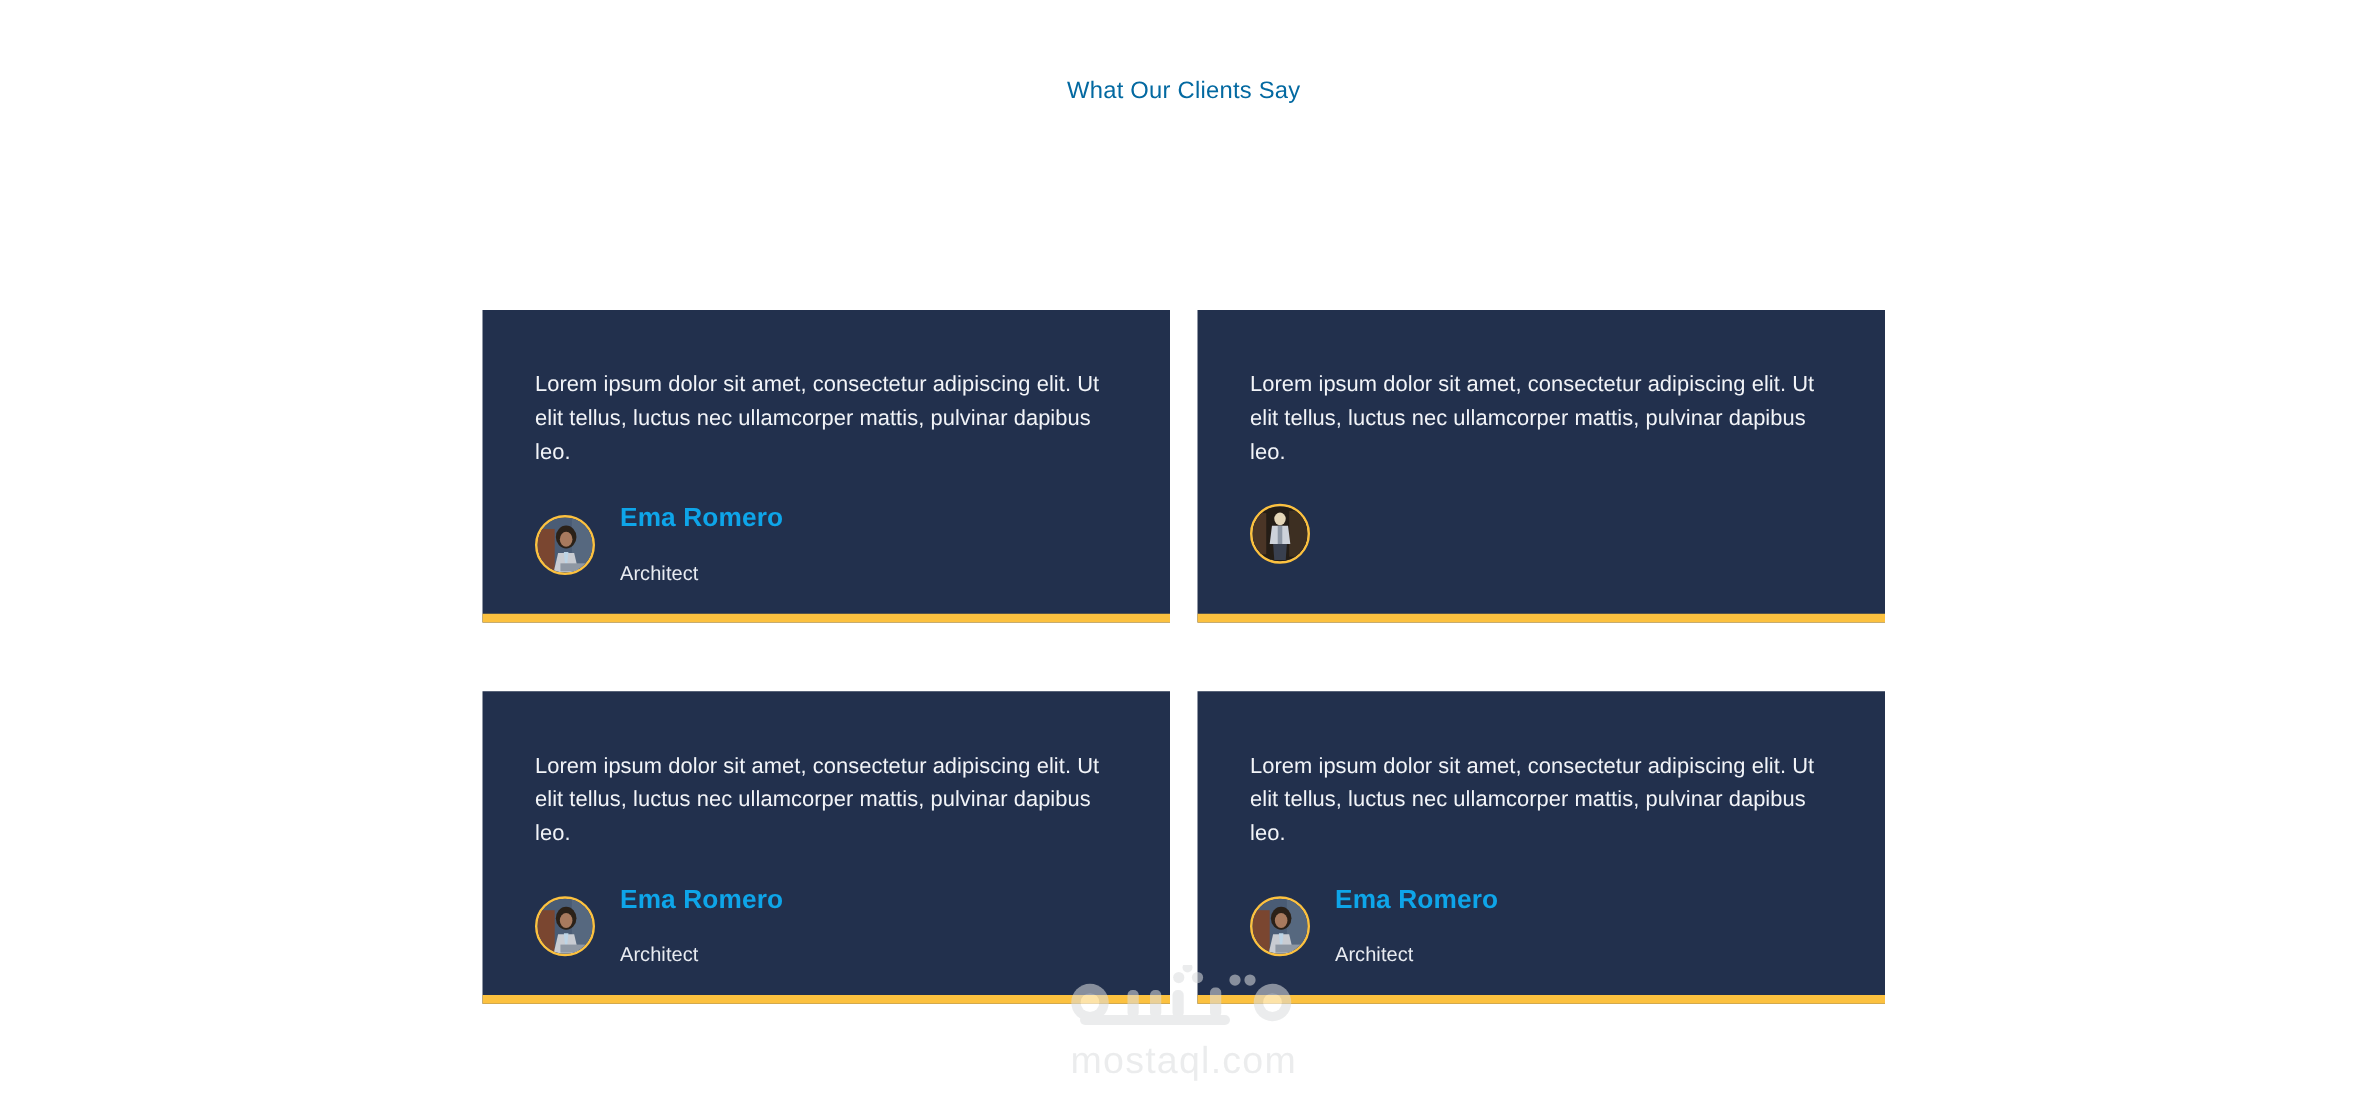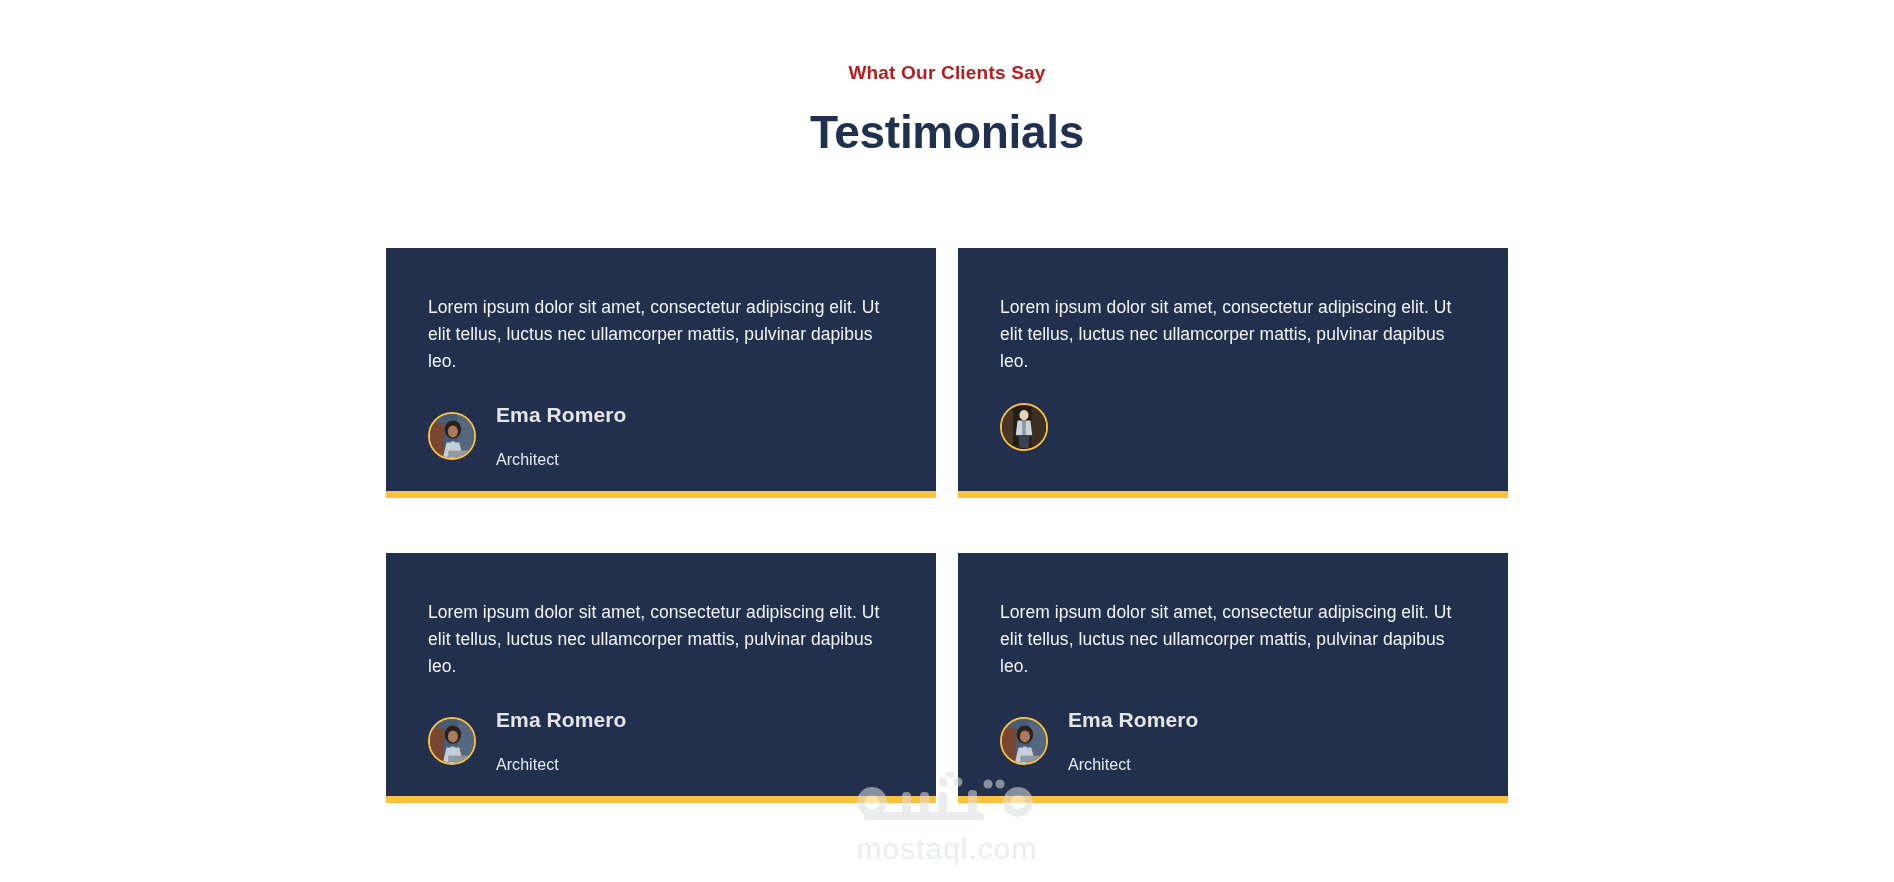--- a/index.html
+++ b/index.html
@@ -24,23 +24,23 @@
   
   .header {
     position: absolute;
     top: 62px;
     left: 0;
     width: 1894px;
     text-align: center;
   }
   .eyebrow {
     font-size: 19px;
-    font-weight: 700;
+    font-weight: 400;
     letter-spacing: 0.2px;
-    color: #b91c1c;
+    color: #0369a1;
     line-height: 1.2;
     margin: 0;
   }
   .headline {
     margin: 0;
     margin-top: 20px;
     font-size: 46px;
     font-weight: 700;
     letter-spacing: -0.3px;
     color: #20304f;
@@ -96,21 +96,21 @@
   }
   .avatar svg { display: block; width: 100%; height: 100%; }
 
   .person-text {
     margin-left: 20px;
     display: flex;
     flex-direction: column;
     justify-content: center;
   }
   .person-name {
-    color: #e5e5e5;
+    color: #0ea5e9;
     font-size: 21px;
     font-weight: 700;
     line-height: 1.15;
     letter-spacing: 0.1px;
   }
   .person-role {
     color: #e8ebf1;
     font-size: 16px;
     font-weight: 400;
     line-height: 1.2;
@@ -144,21 +144,20 @@
     font-family: "Liberation Sans", sans-serif;
   }
 </style>
 </head>
 <body>
 
 <div class="page">
 
   <div class="header">
     <p class="eyebrow">What Our Clients Say</p>
-    <h1 class="headline">Testimonials</h1>
   </div>
 
   <div class="grid">
 
     <div class="card">
       <p class="quote">Lorem ipsum dolor sit amet, consectetur adipiscing elit. Ut elit tellus, luctus nec ullamcorper mattis, pulvinar dapibus leo.</p>
       <div class="person">
         <div class="avatar">
           <svg viewBox="0 0 48 48" xmlns="http://www.w3.org/2000/svg" aria-hidden="true">
             <rect x="0" y="0" width="48" height="48" fill="#4a5c75"></rect>

